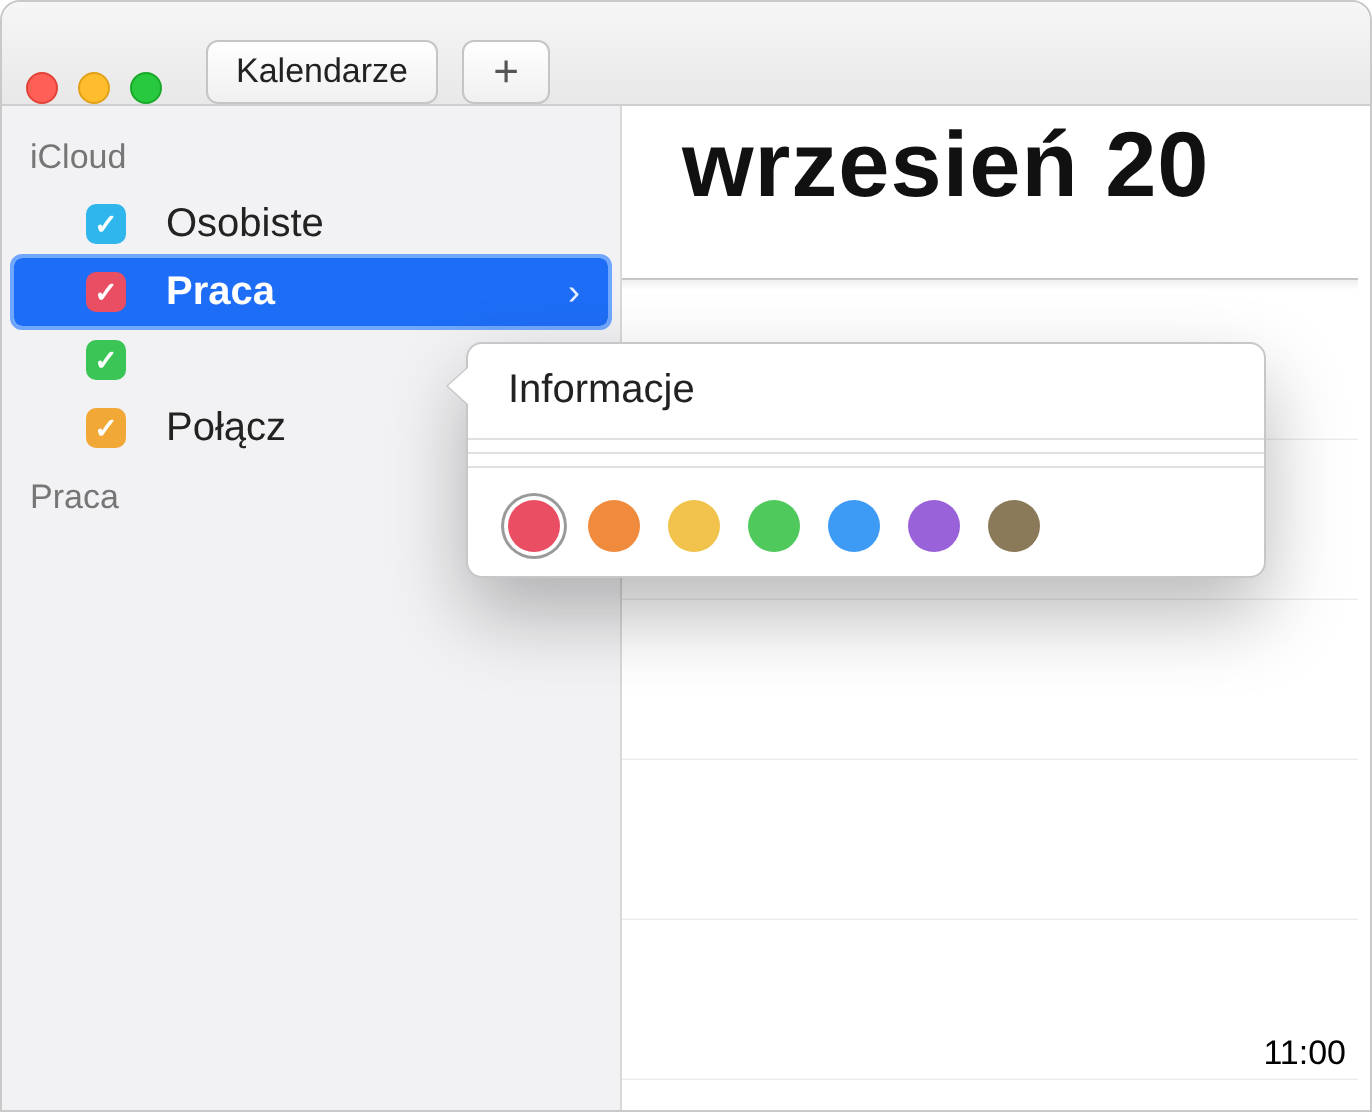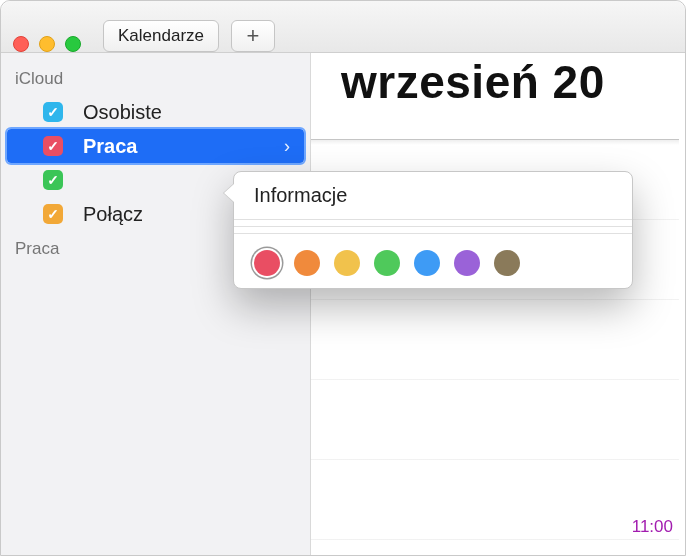--- a/index.html
+++ b/index.html
@@ -51,21 +51,21 @@
   .cal-item.selected .lbl { font-weight: 600; }
   .disclosure { margin-left: auto; color: rgba(255,255,255,.9); font-size: 18px; }
   .main { flex: 1; position: relative; background: #fff; }
   .month-title { position: absolute; top: 2px; left: 30px; font-size: 46px; font-weight: 700; letter-spacing: .5px; color: #111; }
   .paper {
     position: absolute; top: 86px; left: 0; right: 6px; bottom: 0;
     border-top: 1px solid #d4d4d4;
     background: repeating-linear-gradient(#fff,#fff 79px,#e4e4e4 80px);
   }
   .paper-shadow { position:absolute; top:86px; left:0; right:6px; height:6px; background: linear-gradient(rgba(0,0,0,.08),transparent); }
-  .time-label { position: absolute; right: 12px; bottom: 18px; color: #a21caf; font-size: 17px; }
+  .time-label { position: absolute; right: 12px; bottom: 18px; color: #000000; font-size: 17px; }
   
   .ctx {
     position: absolute; left: 232px; top: 170px; width: 400px;
     background: #ffffff; border: 1px solid #c7c7c7; border-radius: 8px;
     box-shadow: 0 18px 40px rgba(0,0,0,.28);
     padding: 6px 0;
   }
   .ctx-pointer {
     position: absolute; left: -10px; top: 12px; width: 0; height: 0;
     border-top: 9px solid transparent; border-bottom: 9px solid transparent; border-right: 10px solid #fff;

